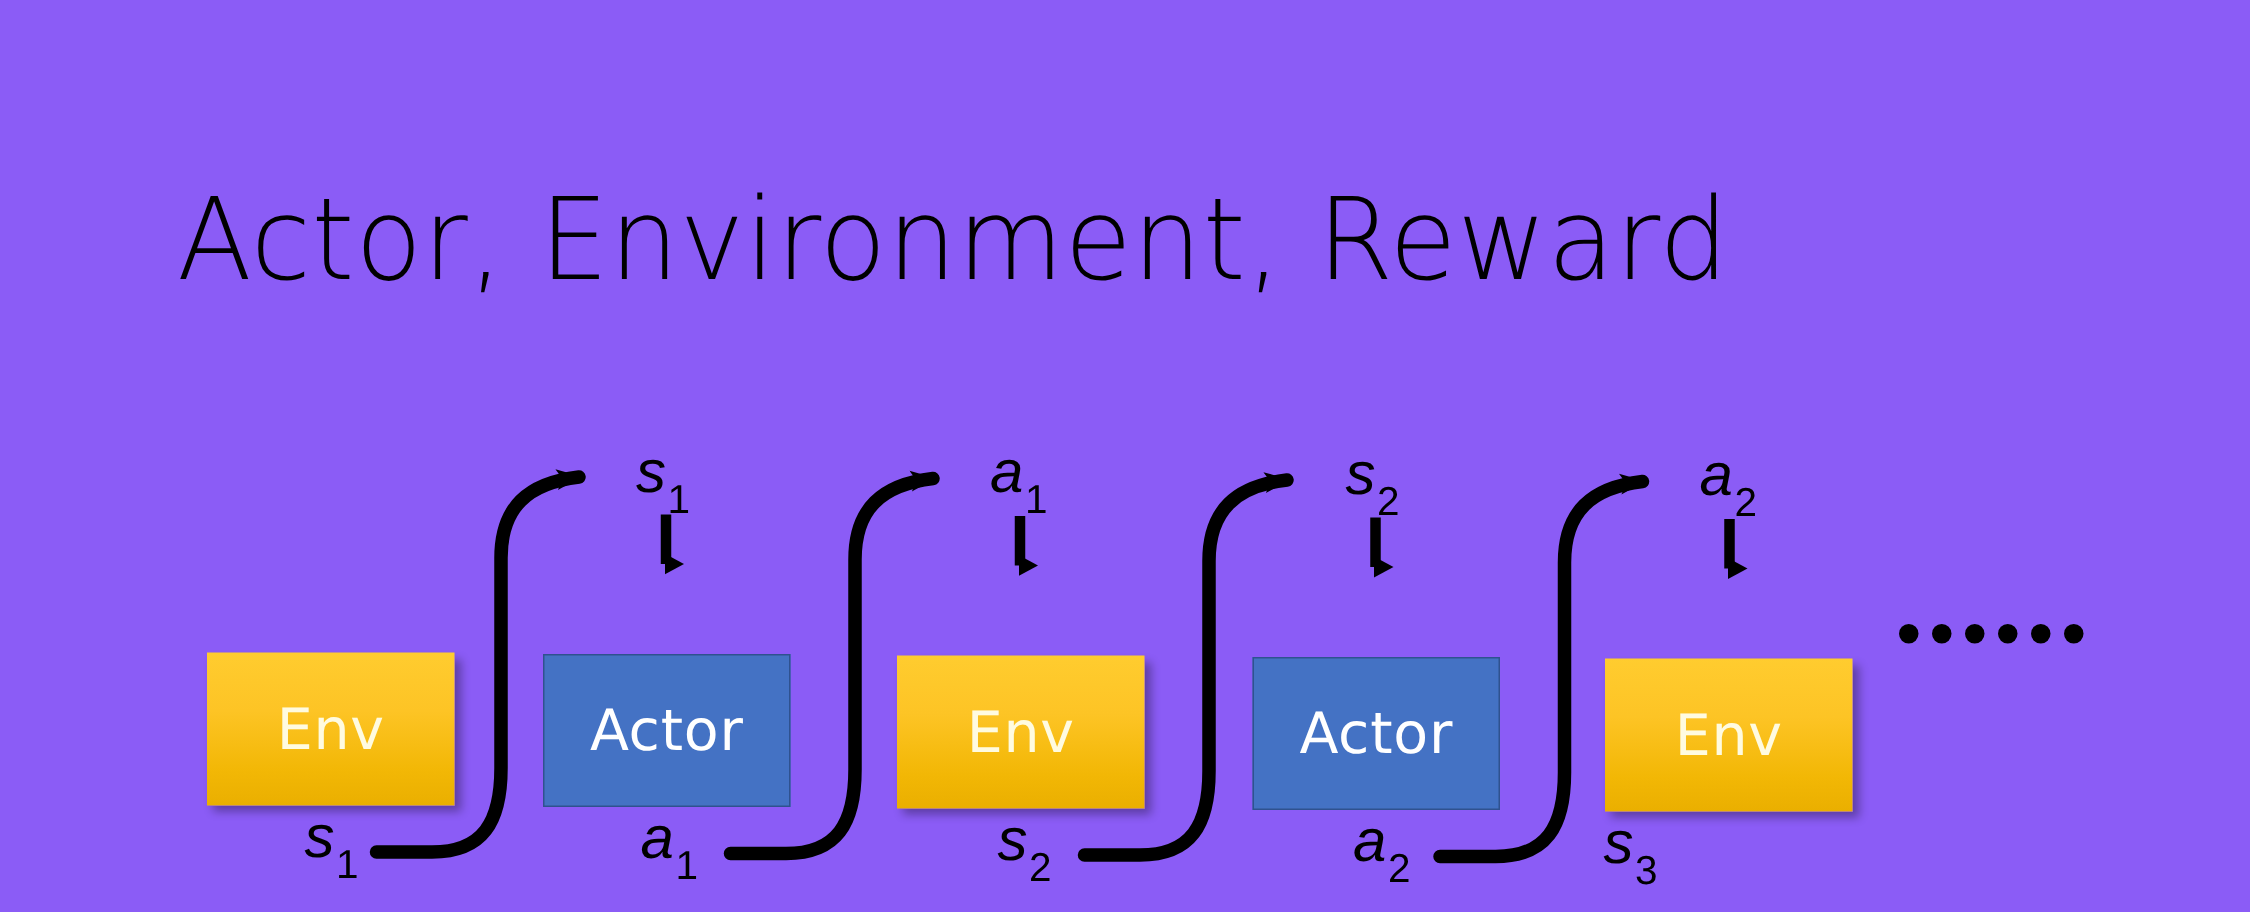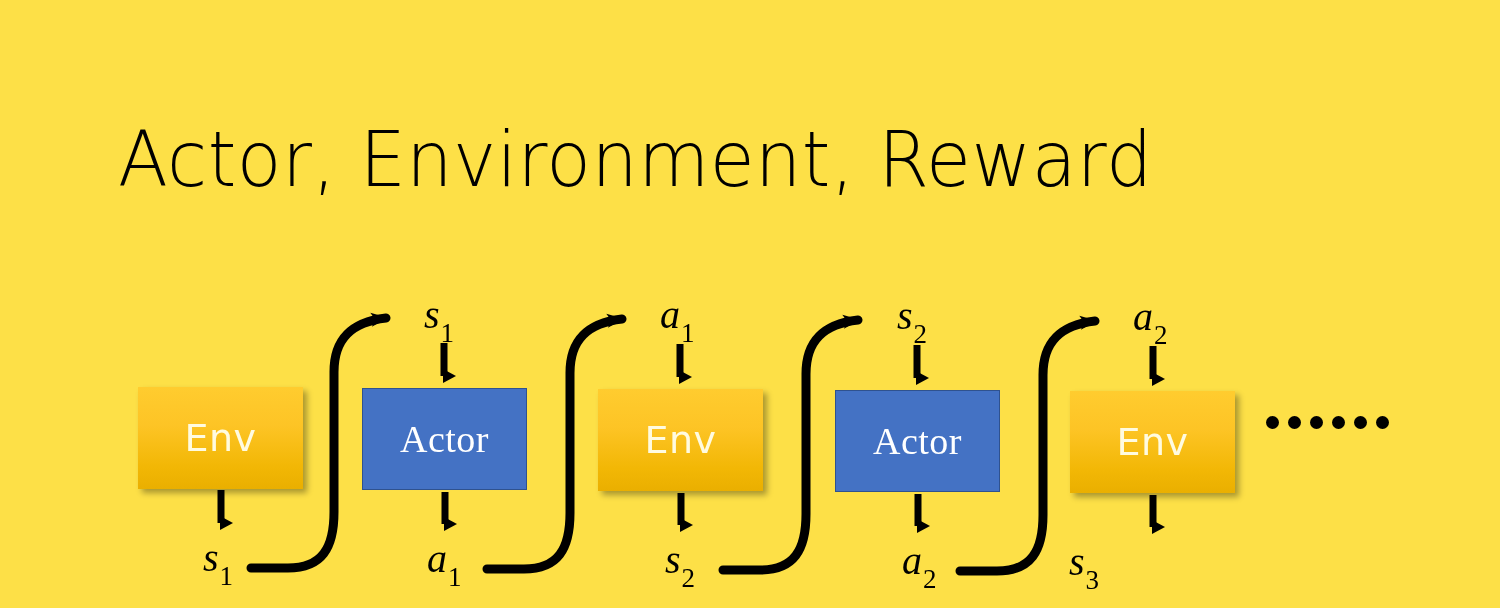--- a/index.html
+++ b/index.html
@@ -13,21 +13,21 @@
     overflow: hidden;
     font-family: "Liberation Sans", sans-serif;
     position: relative;
   }
 
   #slide {
     position: absolute;
     left: 0; top: 0;
     width: 1500px;
     height: 608px;
-    background: #fde047;
+    background: #8b5cf6;
   }
 
   
   #slide-title {
     position: absolute;
     left: 118px;
     top: 112px;
     font-family: "DejaVu Sans", sans-serif;
     font-weight: 300;
     font-size: 76px;
@@ -54,38 +54,38 @@
     width: 165px;
     height: 102px;
     box-sizing: border-box;
     display: flex;
     align-items: center;
     justify-content: center;
     font-family: "DejaVu Sans", sans-serif;
     font-weight: 400;
     font-size: 38px;
     letter-spacing: 0.5px;
+    margin-top: 48px;
   }
   .node-env {
     background: linear-gradient(180deg, #FFCC2F 0%, #FDC425 38%, #F2B705 78%, #EAAF00 100%);
     color: #FFFBE0;
     box-shadow: 4px 4px 6px rgba(0,0,0,0.33);
     border: none;
   }
   .node-actor {
     background: #4472C4;
     color: #FFFFFF;
     border: 1.5px solid #2F528F;
-    font-family: Liberation Serif, serif;
   }
 
   
   .math-label {
     position: absolute;
-    font-family: Liberation Serif, serif;
+    font-family: Liberation Sans, sans-serif;
     font-style: italic;
     font-size: 40px;
     color: #000000;
     white-space: nowrap;
     line-height: 1;
   }
   .math-label .sub {
     font-size: 27px;
     font-style: normal;
     vertical-align: sub;

